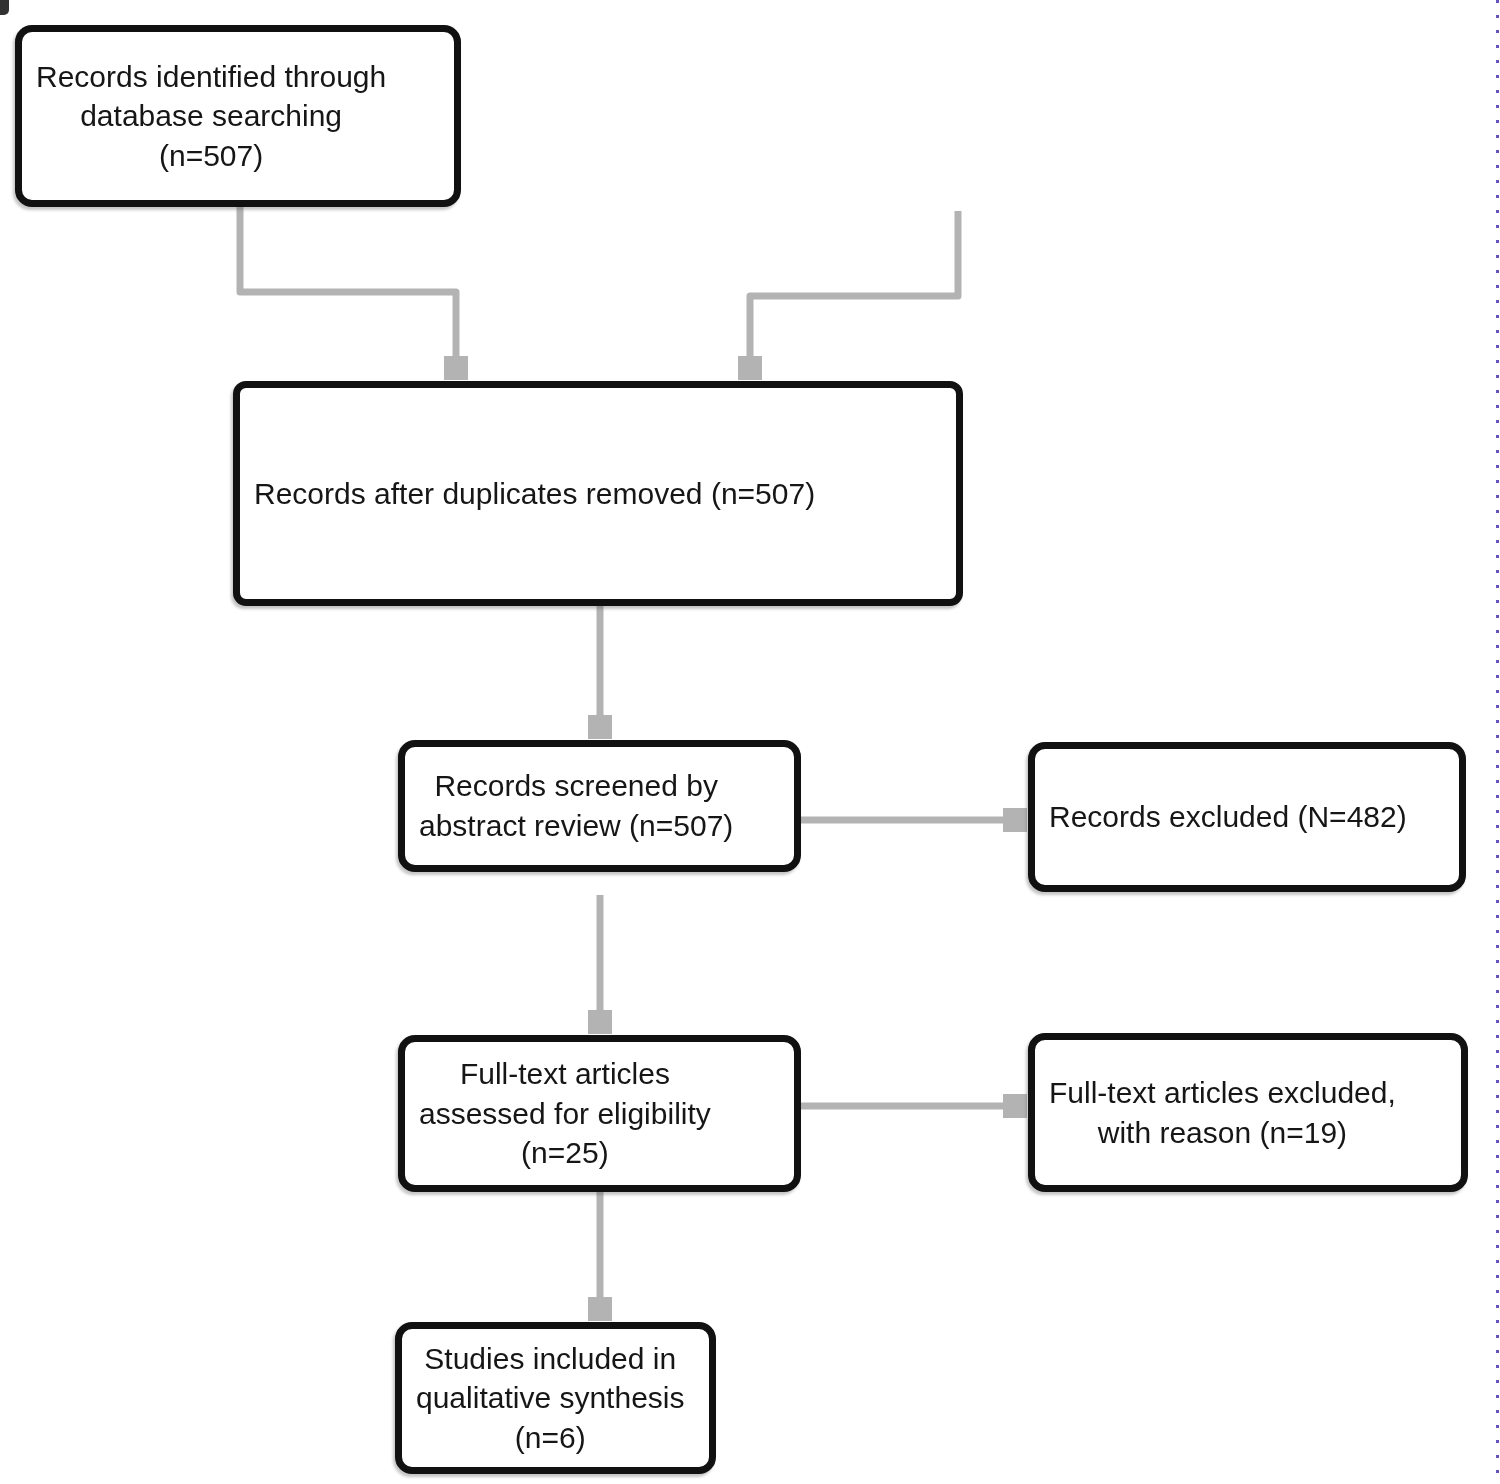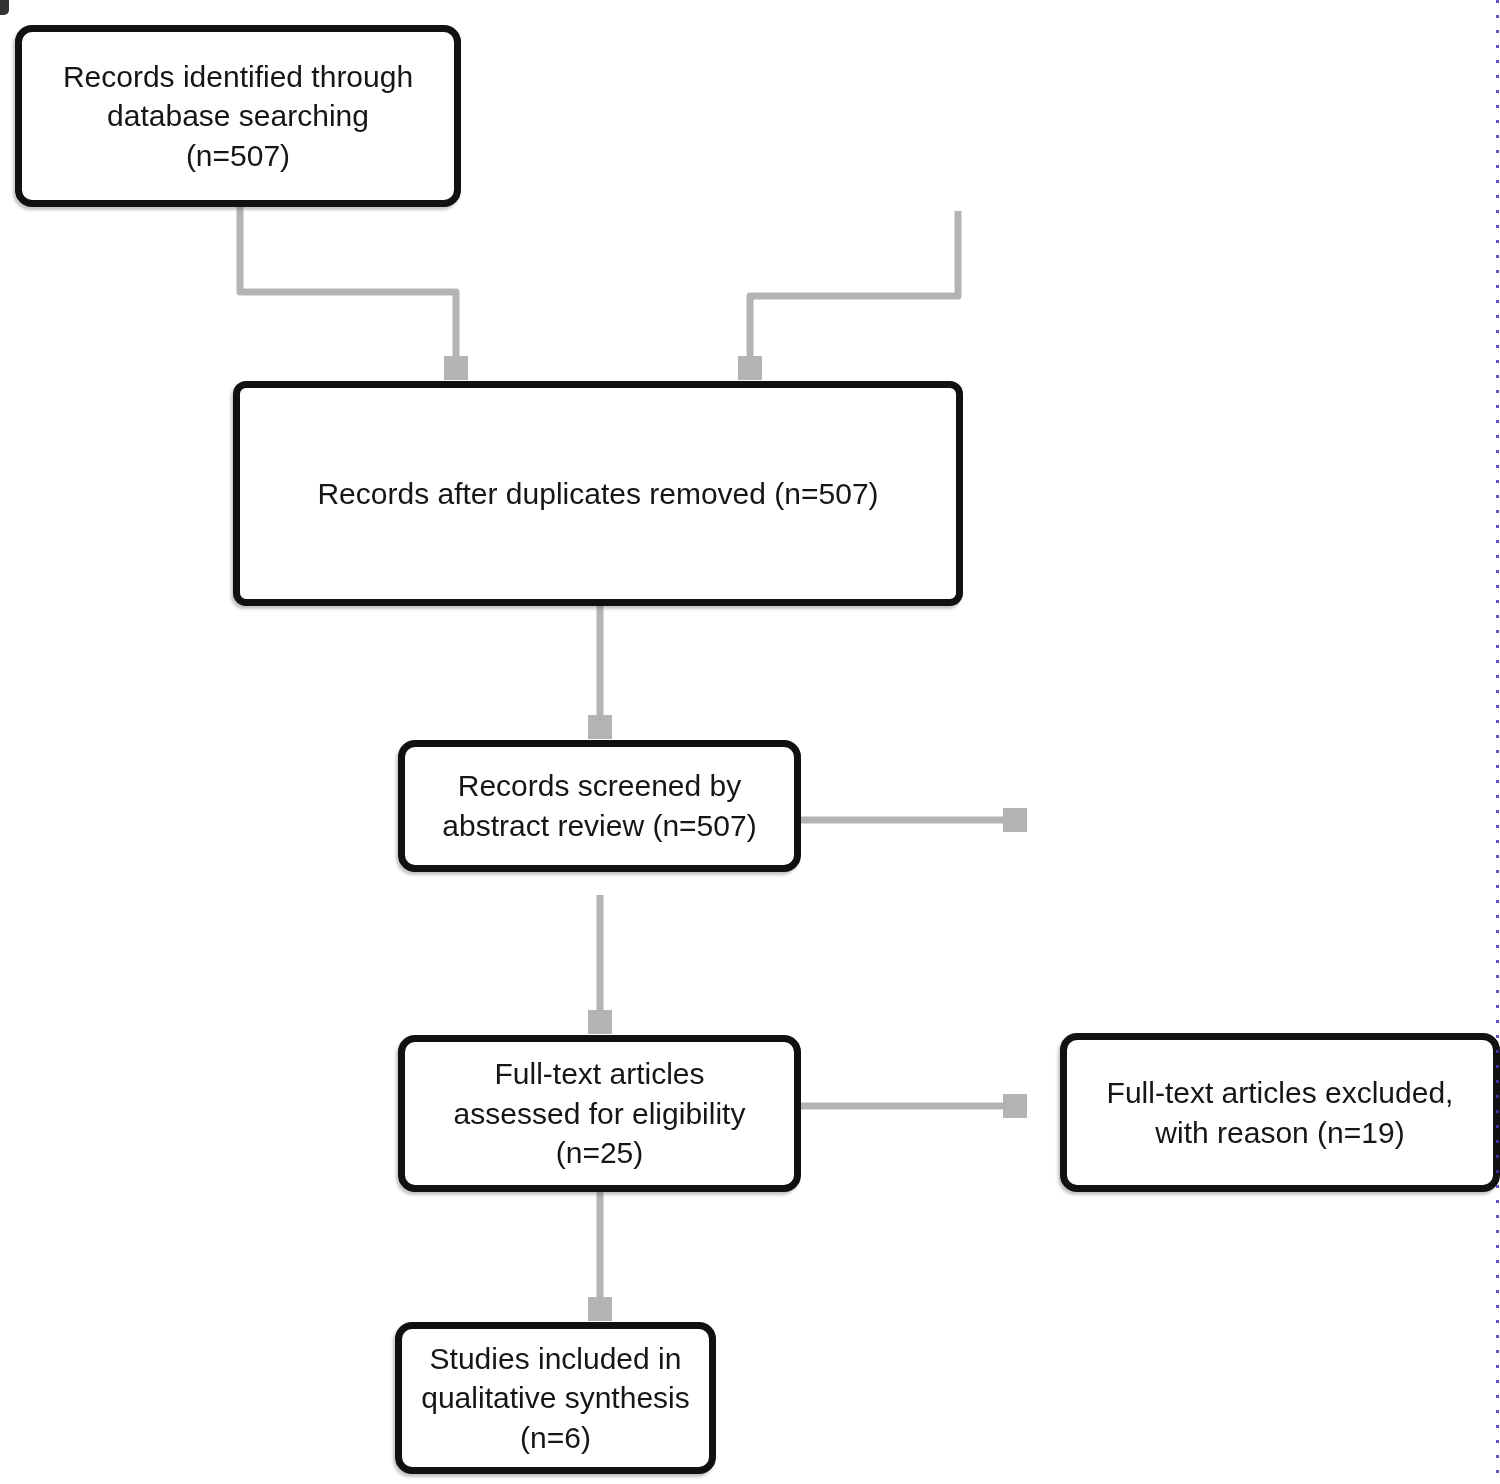--- a/index.html
+++ b/index.html
@@ -30,38 +30,37 @@
   }
   
   .node {
     position: absolute;
     box-sizing: border-box;
     background: #ffffff;
     border: 7px solid #111111;
     border-radius: 17px;
     display: flex;
     align-items: center;
-    justify-content: center;
     text-align: center;
     color: #161616;
     font-size: 30px;
     line-height: 1.32;
     box-shadow: -2px 3px 3px rgba(90,90,90,0.35);
   }
   .node .label {
     white-space: pre-line;
     padding: 0 14px;
   }
   #box-identified   { left: 15px;   top: 25px;   width: 446px; height: 182px; }
   #box-additional   { left: 738px;  top: 13px;   width: 444px; height: 198px; }
   #box-deduped      { left: 233px;  top: 381px;  width: 730px; height: 225px; border-radius: 13px; }
   #box-screened     { left: 398px;  top: 740px;  width: 403px; height: 132px; }
   #box-excluded     { left: 1028px; top: 742px;  width: 438px; height: 150px; }
   #box-fulltext     { left: 398px;  top: 1035px; width: 403px; height: 157px; }
-  #box-ft-excluded  { left: 1028px; top: 1033px; width: 440px; height: 159px; margin-left: 32px; }
+  #box-ft-excluded  { left: 1028px; top: 1033px; width: 440px; height: 159px; }
   #box-included     { left: 395px;  top: 1322px; width: 321px; height: 152px; }
 
   
   #corner-artifact {
     position: absolute;
     left: 0; top: 0;
     width: 9px; height: 15px;
     background: #1c1c1c;
     border-radius: 0 0 5px 0;
     opacity: 0.9;
@@ -107,20 +106,23 @@
 
   <div class="node" id="box-deduped">
     <span class="label">Records after duplicates removed (n=507)</span>
   </div>
 
   <div class="node" id="box-screened">
     <span class="label">Records screened by
 abstract review (n=507)</span>
   </div>
 
+  <div class="node" id="box-excluded">
+    <span class="label">Records excluded (N=482)</span>
+  </div>
 
   <div class="node" id="box-fulltext">
     <span class="label">Full-text articles
 assessed for eligibility
 (n=25)</span>
   </div>
 
   <div class="node" id="box-ft-excluded">
     <span class="label">Full-text articles excluded,
 with reason (n=19)</span>

